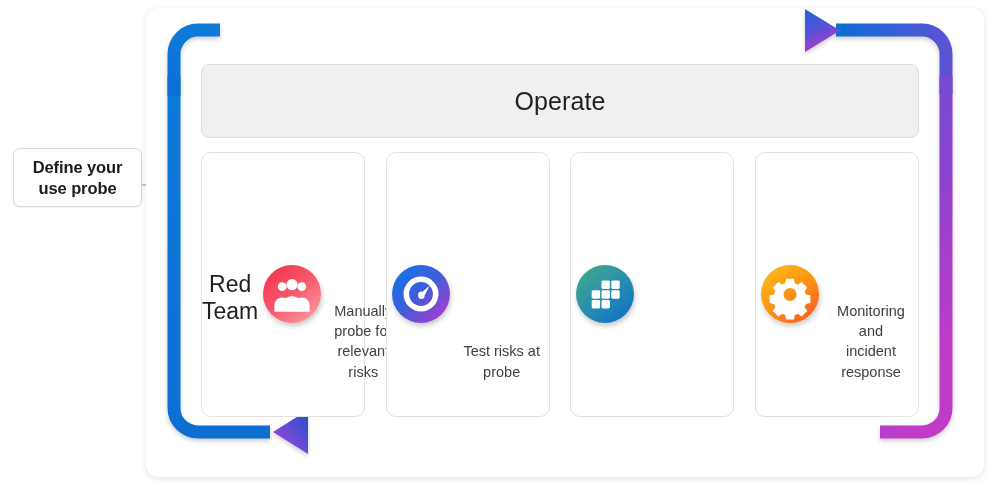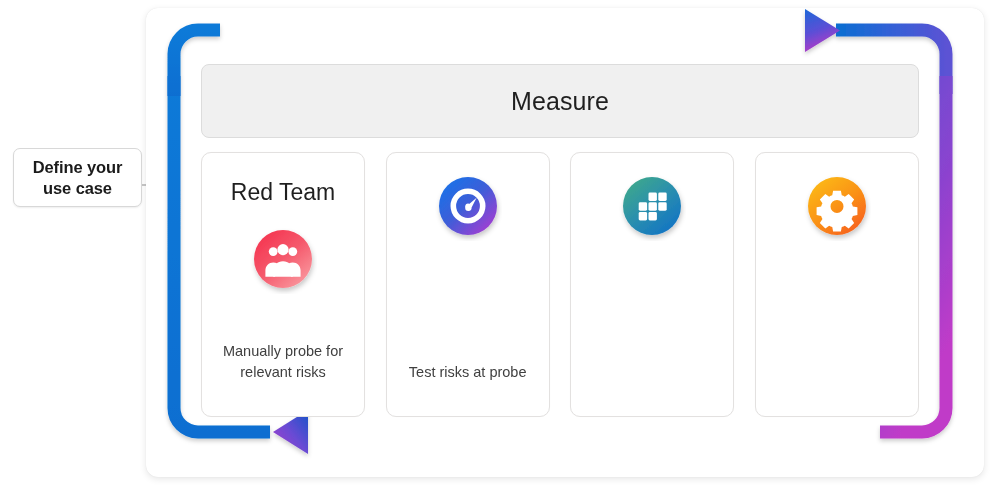--- a/index.html
+++ b/index.html
@@ -112,21 +112,21 @@
   }
 
   .stage-card {
     width: 164px;
     height: 265px;
     background: #ffffff;
     border: 1px solid #e3e1e0;
     border-radius: 10px;
     box-sizing: border-box;
     display: flex;
-    flex-direction: column;
+    flex-direction: row;
     align-items: center;
     box-shadow: 0 0 1px rgba(0,0,0,0.04);
   }
 
   .stage-title {
     margin-top: 26px;
     font-size: 23px;
     color: #1f1f1f;
     font-weight: 400;
     letter-spacing: 0px;
@@ -150,21 +150,21 @@
     text-align: center;
     padding: 0 8px;
   }
 </style>
 </head>
 <body>
 
 <div id="define-box">
   <div class="define-text">
     <span>Define your</span><br>
-    <span>use case</span>
+    <span>use probe</span>
   </div>
 </div>
 
 <svg id="connector" viewBox="0 0 64 14">
   <line x1="0" y1="7" x2="54" y2="7" stroke="#b3b3b3" stroke-width="1.6"></line>
   <path d="M52 2.2 L61 7 L52 11.8 Z" fill="#b3b3b3"></path>
 </svg>
 
 <div id="outer-panel"></div>
 
@@ -219,21 +219,21 @@
 
     <path d="M 655 -7 L 690 14.5 L 655 36 Z" fill="url(#gradArrowTop)"></path>
 
     <path d="M 158 394 L 123 416 L 158 438 Z" fill="url(#gradArrowBottom)"></path>
   </g>
 </svg>
 
 <div id="content">
 
   <div id="govern-box">
-    <span class="govern-label">Measure</span>
+    <span class="govern-label">Operate</span>
   </div>
 
   <div id="cards-row">
 
     <div class="stage-card">
       <div class="stage-title">Red Team</div>
       <div class="stage-icon">
         <svg viewBox="0 0 68 68" width="68" height="68">
           <defs>
             <linearGradient id="gRed" x1="0.12" y1="0.05" x2="0.88" y2="0.95">
@@ -318,16 +318,17 @@
               <stop offset="1" stop-color="#f7601c"></stop>
             </linearGradient>
             <filter id="icShadow4" x="-25%" y="-25%" width="150%" height="155%">
               <feDropShadow dx="1" dy="3" stdDeviation="2.4" flood-color="#000" flood-opacity="0.22"></feDropShadow>
             </filter>
           </defs>
           <circle cx="34" cy="33" r="29" fill="url(#gOrange)" filter="url(#icShadow4)"></circle>
           <path fill="#ffffff" d="M30.1 17.8h7.8l.85 4.55a12.6 12.6 0 0 1 3.1 1.29l3.83-2.62 5.5 5.5-2.62 3.83c.55.96.99 2 1.29 3.1l4.55.85v7.8l-4.55.85c-.3 1.1-.74 2.14-1.29 3.1l2.62 3.83-5.5 5.5-3.83-2.62c-.96.55-2 .99-3.1 1.29l-.85 4.55h-7.8l-.85-4.55a12.6 12.6 0 0 1-3.1-1.29l-3.83 2.62-5.5-5.5 2.62-3.83a12.6 12.6 0 0 1-1.29-3.1l-4.55-.85v-7.8l4.55-.85c.3-1.1.74-2.14 1.29-3.1l-2.62-3.83 5.5-5.5 3.83 2.62c.96-.55 2-.99 3.1-1.29zM34 26.9a6.5 6.5 0 1 0 0 13 6.5 6.5 0 0 0 0-13z"></path>
         </svg>
       </div>
+      <div class="stage-desc">Monitoring and incident response</div>
     </div>
 
   </div>
 </div>
 
 </body></html>

